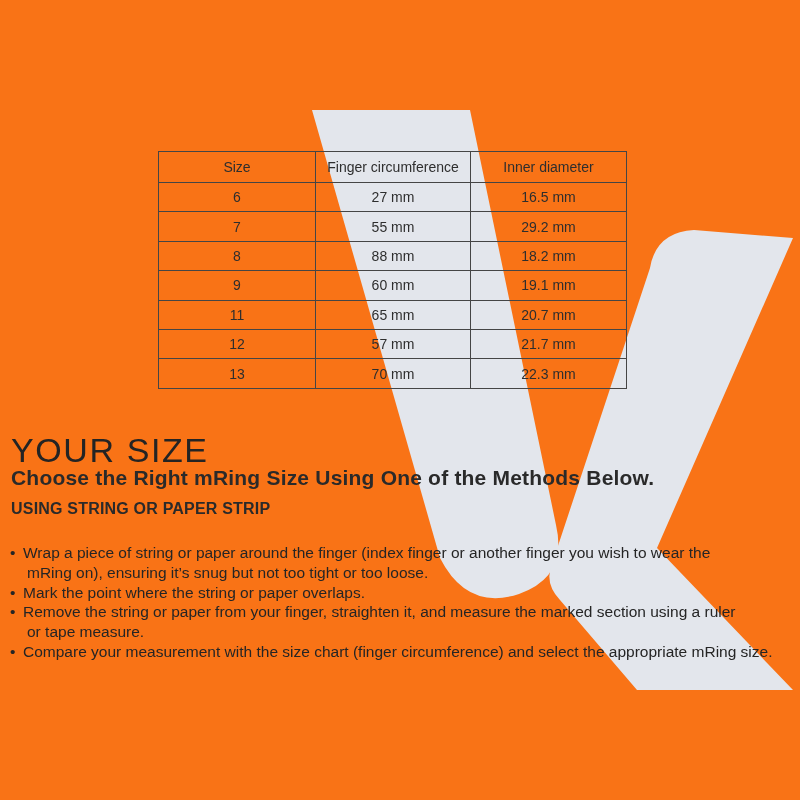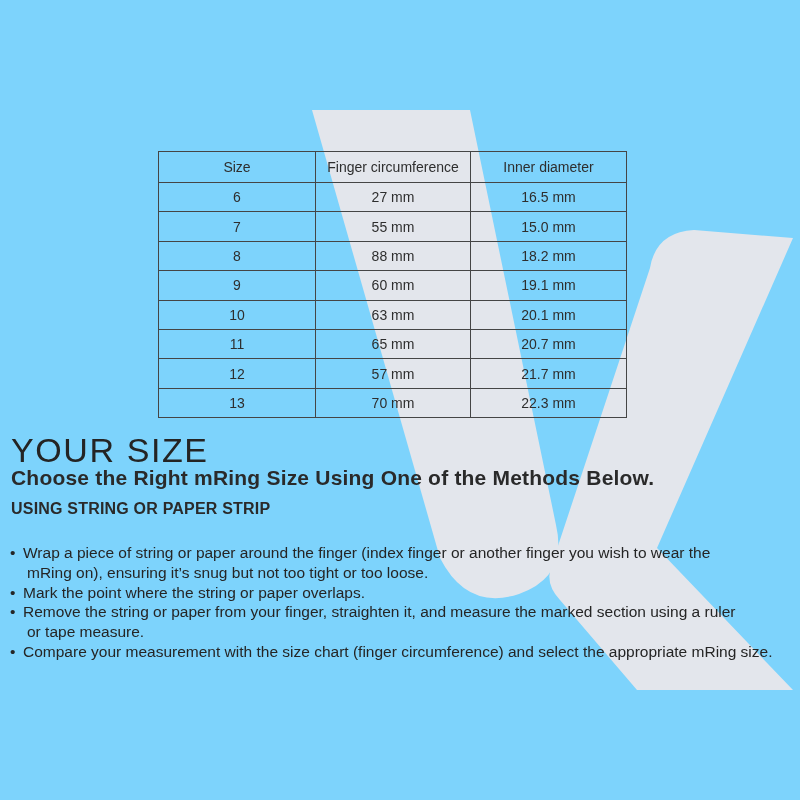--- a/index.html
+++ b/index.html
@@ -1,17 +1,17 @@
 <!DOCTYPE html>
 <html><head>
 <meta charset="utf-8">
 <style>
   html,body{margin:0;padding:0;background:#ffffff;}
   .page{
-    position:relative;width:800px;height:800px;background:#7dd3fc;overflow:hidden;
+    position:relative;width:800px;height:800px;background:#f97316;overflow:hidden;
     font-family:"Liberation Sans","DejaVu Sans",sans-serif;color:#2c2c2c;
   }
   .watermark{position:absolute;left:0;top:0;width:800px;height:800px;}
 
   
   .size-table{
     position:absolute;left:158px;top:151px;width:468px;
     border-collapse:collapse;table-layout:fixed;background:transparent;
   }
   .size-table th,.size-table td{
@@ -74,36 +74,31 @@
     </thead>
     <tbody>
       <tr>
         <td>6</td>
         <td>27 mm</td>
         <td>16.5 mm</td>
       </tr>
       <tr>
         <td>7</td>
         <td>55 mm</td>
-        <td>15.0 mm</td>
+        <td>29.2 mm</td>
       </tr>
       <tr>
         <td>8</td>
         <td>88 mm</td>
         <td>18.2 mm</td>
       </tr>
       <tr>
         <td>9</td>
         <td>60 mm</td>
         <td>19.1 mm</td>
-      </tr>
-      <tr>
-        <td>10</td>
-        <td>63 mm</td>
-        <td>20.1 mm</td>
       </tr>
       <tr>
         <td>11</td>
         <td>65 mm</td>
         <td>20.7 mm</td>
       </tr>
       <tr>
         <td>12</td>
         <td>57 mm</td>
         <td>21.7 mm</td>

